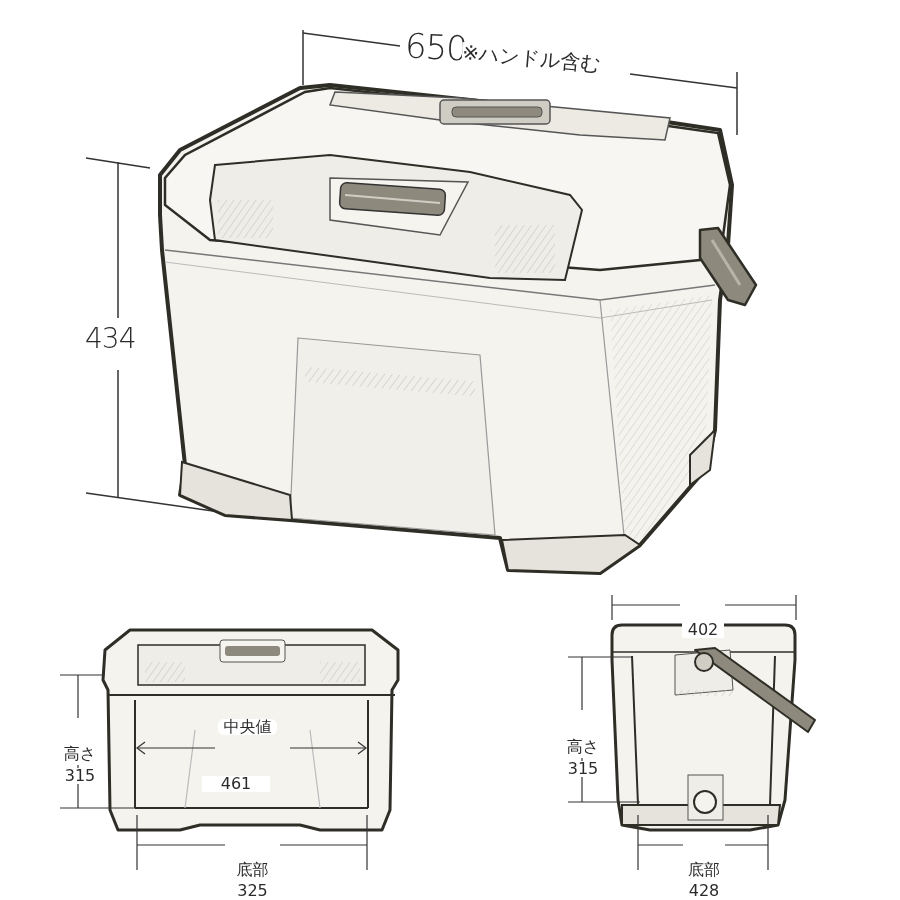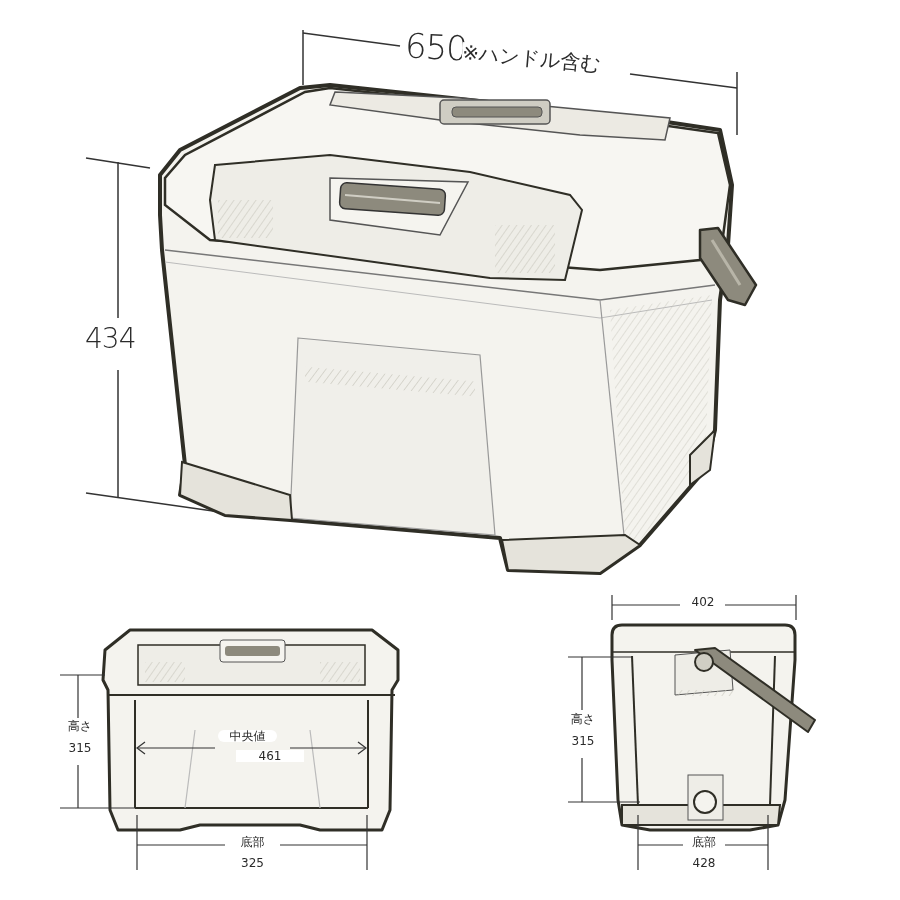--- a/index.html
+++ b/index.html
@@ -1,21 +1,21 @@
 <!DOCTYPE html>
 <html><head>
 <meta charset="utf-8">
 <style>
   html, body { margin: 0; padding: 0; background: #ffffff; }
   .canvas { position: relative; width: 900px; height: 900px; overflow: hidden; background: #ffffff; font-family: "DejaVu Sans", sans-serif; color: #2b2b2b; }
   svg { position: absolute; left: 0; top: 0; }
   .lbl { position: absolute; white-space: nowrap; color: #2b2b2b; background: #ffffff; line-height: 1; }
   .big { font-size: 34px; font-family: "DejaVu Sans", sans-serif; font-weight: 300; letter-spacing: -1px; }
   .mid { font-size: 20px; }
-  .sm { font-size: 12px; }
+  .sm { font-size: 16px; margin-top: 26px; }
   .center { text-align: center; }
 </style>
 </head>
 <body>
 
 <div class="canvas">
 
   <svg width="900" height="900" viewBox="0 0 900 900">
     <defs>
       <pattern id="hatch" width="6" height="6" patternUnits="userSpaceOnUse" patternTransform="rotate(35)">
@@ -130,22 +130,22 @@
       </g>
     </g>
   </svg>
 
   <span class="lbl big" style="left:405px;top:30px;transform:rotate(3deg);">650</span>
   <span class="lbl mid" style="left:462px;top:48px;transform:rotate(5deg);">※ハンドル含む</span>
   <span class="lbl big" style="left:85px;top:325px;font-size:28px;">434</span>
 
   <span class="lbl sm center" style="left:60px;top:720px;width:40px;">高さ</span>
   <span class="lbl sm center" style="left:60px;top:742px;width:40px;">315</span>
-  <span class="lbl sm center" style="left:218px;top:730px;width:59px;border-radius:6px;">中央値</span>
-  <span class="lbl sm center" style="left:236px;top:750px;width:68px;">461</span>
+  <span class="lbl sm center" style="left:218px;top:693px;width:59px;border-radius:6px;">中央値</span>
+  <span class="lbl sm center" style="left:202px;top:750px;width:68px;">461</span>
   <span class="lbl sm center" style="left:225px;top:836px;width:55px;">底部</span>
   <span class="lbl sm center" style="left:225px;top:857px;width:55px;">325</span>
 
   <span class="lbl sm center" style="left:682px;top:596px;width:42px;">402</span>
   <span class="lbl sm center" style="left:563px;top:713px;width:40px;">高さ</span>
   <span class="lbl sm center" style="left:563px;top:735px;width:40px;">315</span>
   <span class="lbl sm center" style="left:683px;top:836px;width:42px;">底部</span>
   <span class="lbl sm center" style="left:683px;top:857px;width:42px;">428</span>
 </div>
 

